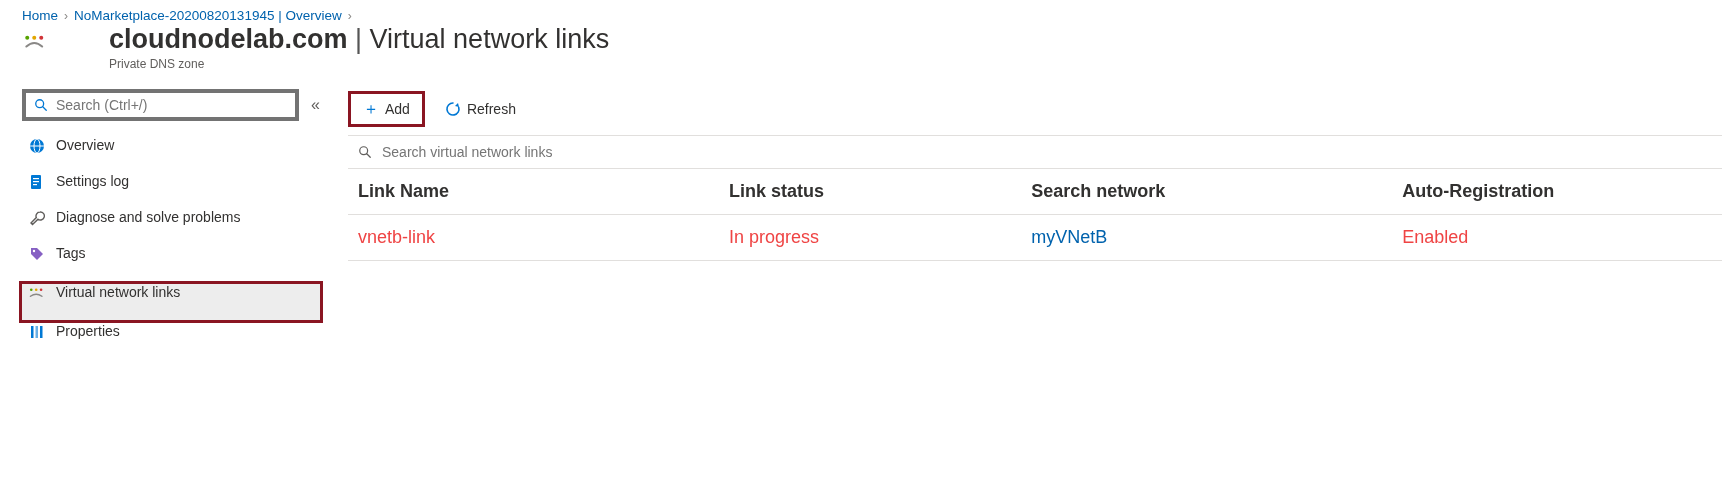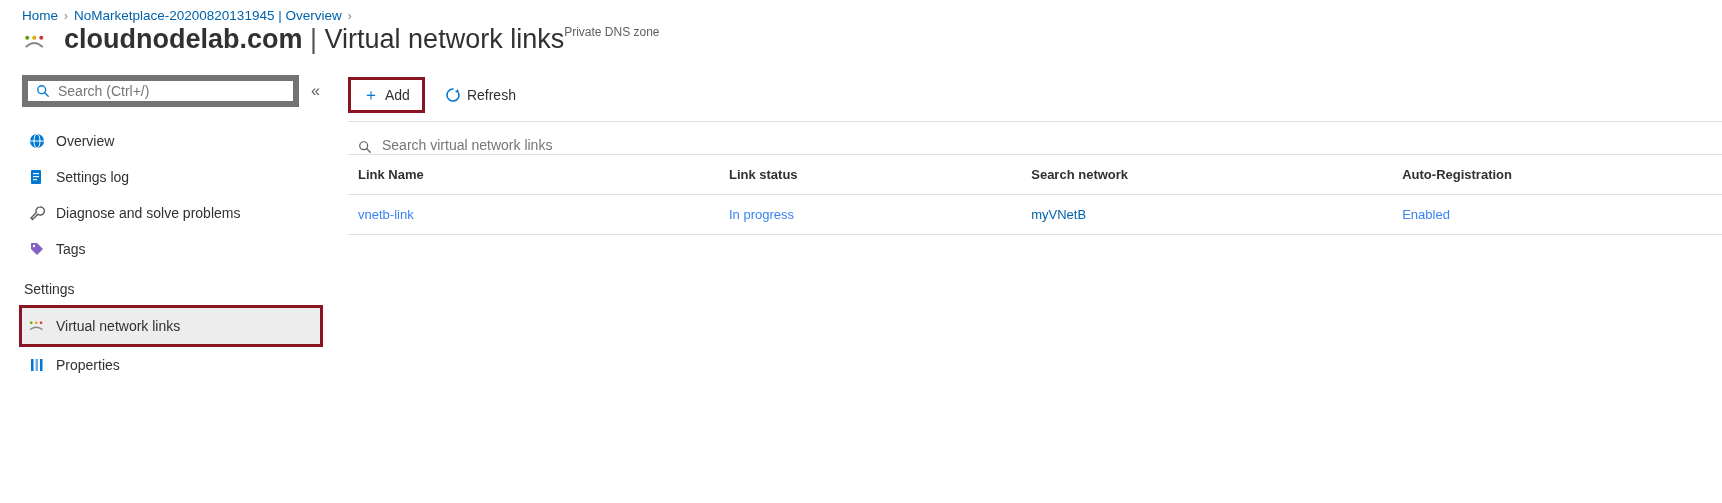--- a/index.html
+++ b/index.html
@@ -51,21 +51,22 @@
     margin-bottom: 18px;
   }
   .title-icon {
     width: 28px;
     height: 28px;
     margin-top: 6px;
     flex: none;
   }
   .title-text {
     display: flex;
-    flex-direction: row;
+    flex-direction: column;
+    margin-left: 45px;
   }
   .title-main {
     font-size: 27px;
     font-weight: 400;
     color: #323130;
     line-height: 1.2;
   }
   .title-main .bold { font-weight: 600; }
   .title-main .sep { font-weight: 300; color:#555; }
   .title-sub {
@@ -92,21 +93,21 @@
     display: flex;
     align-items: center;
     gap: 12px;
     margin-bottom: 16px;
   }
   .side-search {
     flex: 1;
     display: flex;
     align-items: center;
     height: 32px;
-    border: 6px solid #737373;
+    border: 4px solid #737373;
     padding: 0 8px;
     background: #fff;
   }
   .side-search input {
     border: none;
     outline: none;
     flex: 1;
     font-size: 14px;
     color: #605e5c;
     background: transparent;
@@ -118,21 +119,20 @@
   }
   .collapse-btn {
     font-size: 16px;
     color: #605e5c;
     cursor: pointer;
     user-select: none;
   }
   
   .side-item {
     display: flex;
-    align-items: center;
     gap: 10px;
     height: 36px;
     padding: 0 6px;
     cursor: pointer;
     font-size: 14px;
     color: #323130;
   }
   .side-item .si-icon {
     width: 18px;
     height: 18px;
@@ -177,21 +177,21 @@
   }
   .tb-btn .tb-icon { color: var(--azure-blue); font-size: 16px; line-height: 1; }
   .tb-add-wrapper {
     border: 3px solid var(--highlight);
     display: inline-flex;
   }
   .tb-add-wrapper .tb-btn { height: 30px; }
   
   .main-search {
     display: flex;
-    align-items: flex-end;
+    align-items: center;
     height: 34px;
     border-top: 1px solid var(--border-light);
     border-bottom: 1px solid var(--border-light);
     padding: 0 10px;
     background: #fff;
   }
   .main-search .mag {
     color: #605e5c;
     font-size: 14px;
     margin-right: 8px;
@@ -201,33 +201,33 @@
     outline: none;
     flex: 1;
     font-size: 14px;
     color: #605e5c;
     background: transparent;
   }
   
   table.grid {
     width: 100%;
     border-collapse: collapse;
-    font-size: 13px;
+    font-size: 18px;
   }
   table.grid th {
     text-align: left;
     font-weight: 600;
     color: #323130;
     padding: 12px 10px;
     border-bottom: 1px solid var(--border-light);
   }
   table.grid td {
     padding: 12px 10px;
     border-bottom: 1px solid var(--border-light);
-    color: #3b82f6;
+    color: #ef4444;
   }
   table.grid td.link { color: var(--link-blue); cursor: pointer; }
   
   svg { display:block; }
 </style>
 </head>
 <body>
 
 <div class="page">
 
@@ -309,21 +309,20 @@
       <div class="side-item">
         <span class="si-icon">
           <svg width="16" height="16" viewBox="0 0 16 16">
               <path d="M2 2 h6 l6 6 -6 6 -6 -6 z" fill="#8660c3"></path>
               <circle cx="5" cy="5" r="1.2" fill="#fff"></circle>
             </svg>
         </span>
         <span>Tags</span>
       </div>
 
-      <div class="side-heading">Settings</div>
 
       <div class="highlight-box">
         <div class="side-item selected">
           <span class="si-icon">
             <svg width="18" height="16" viewBox="0 0 22 16">
                 <circle cx="4" cy="4" r="1.6" fill="#57a300"></circle>
                 <circle cx="10" cy="4" r="1.6" fill="#e2a600"></circle>
                 <circle cx="16" cy="4" r="1.6" fill="#d13438"></circle>
                 <path d="M3 12 q7 -5 14 0" stroke="#8a8886" stroke-width="1.8" fill="none" stroke-linecap="round"></path>
               </svg>

